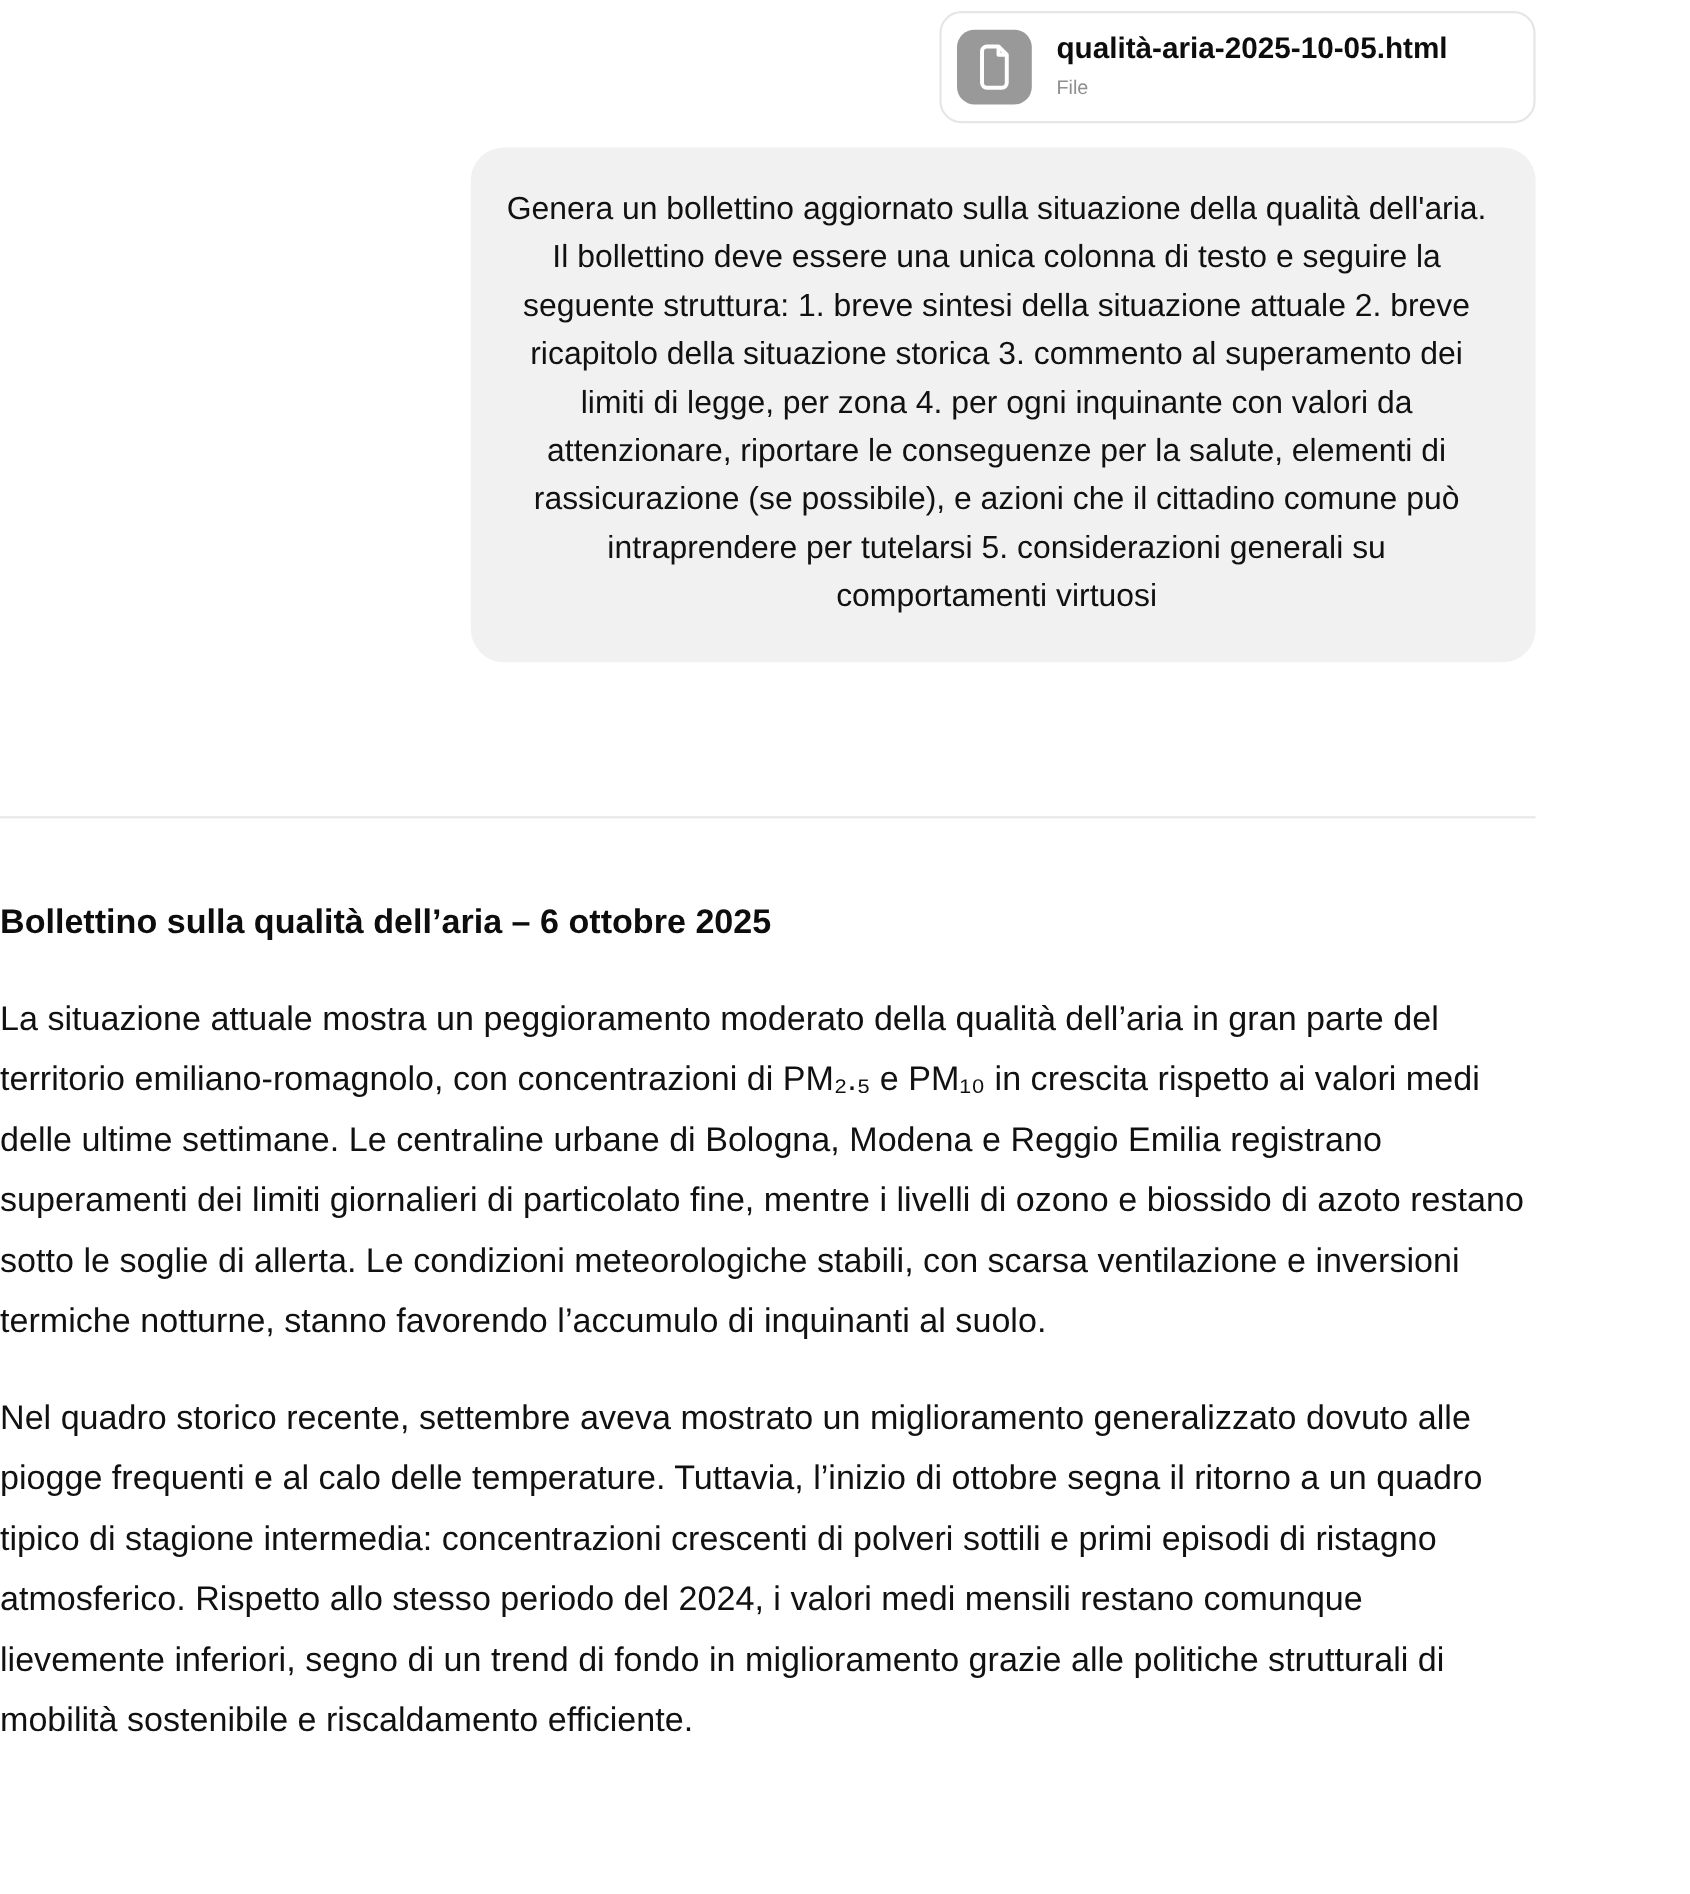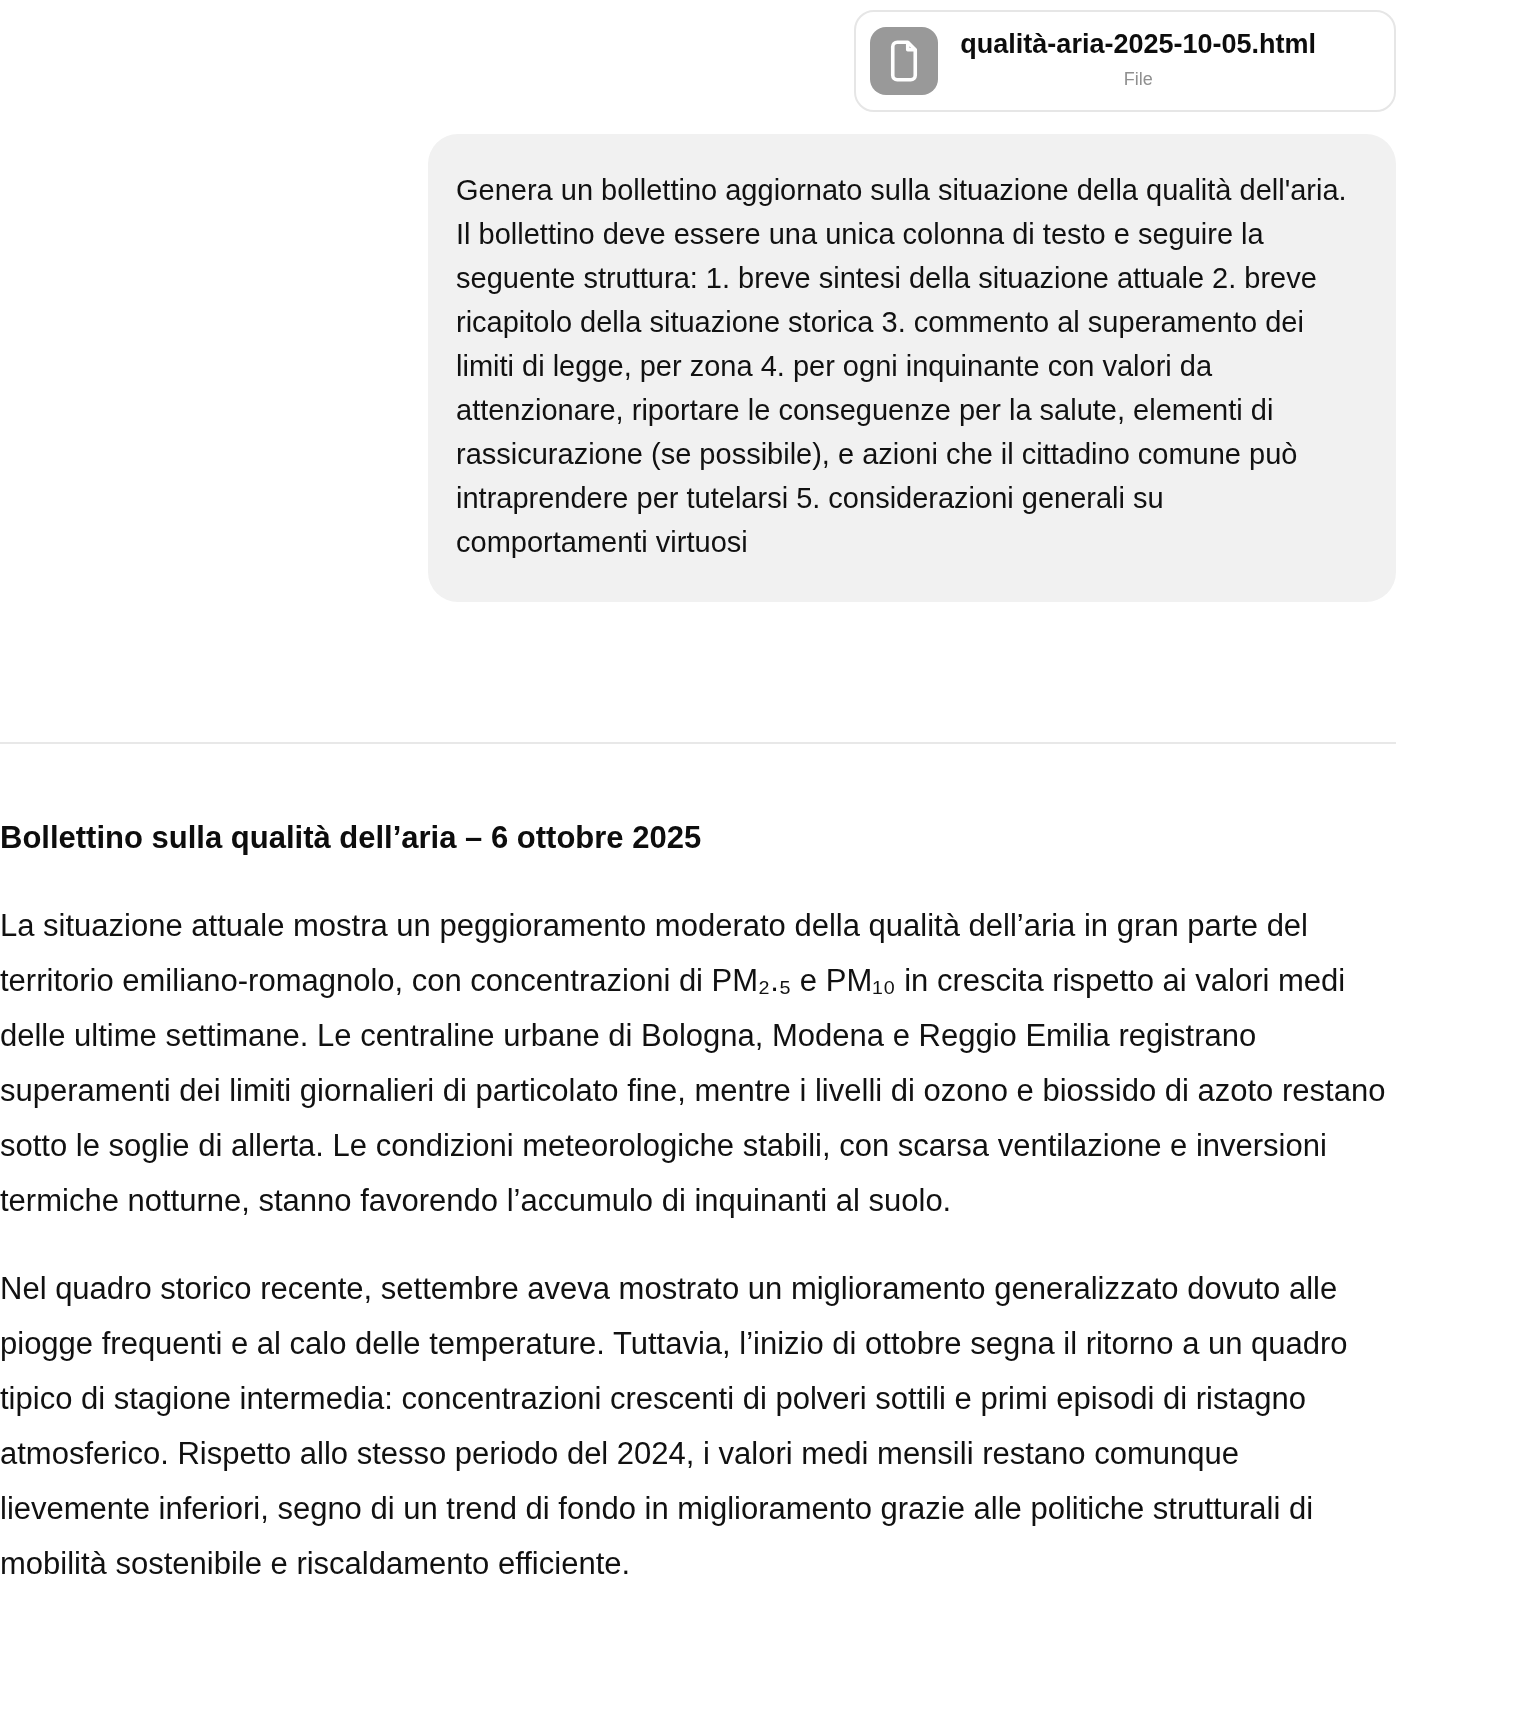--- a/index.html
+++ b/index.html
@@ -36,41 +36,42 @@
   .file-tile {
     width: 68px;
     height: 68px;
     border-radius: 16px;
     background: #999999;
     display: flex;
     align-items: center;
     justify-content: center;
     flex: 0 0 auto;
   }
-  .file-meta { display: flex; flex-direction: column; justify-content: center; align-items: center; }
+  .file-meta { display: flex; flex-direction: column; justify-content: center; }
   .file-name {
     font-size: 27px;
     line-height: 36px;
     font-weight: 700;
     color: #0d0d0d;
   }
   .file-type {
     font-size: 18px;
     line-height: 34px;
     color: #8f8f8f;
   }
 
   
   .user-bubble {
     width: fit-content;
     max-width: 968px;
     margin: 22px 0 12px auto;
     background: #f1f1f1;
     border-radius: 30px;
     padding: 34px 40px 38px 28px;
+    text-align: center;
   }
   .user-bubble p {
     margin: 0;
     font-size: 29px;
     line-height: 44px;
     color: #111111;
   }
 
   
   .assistant {

